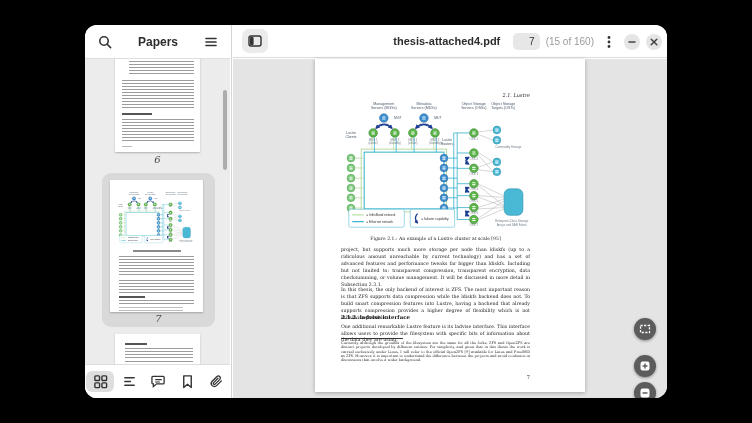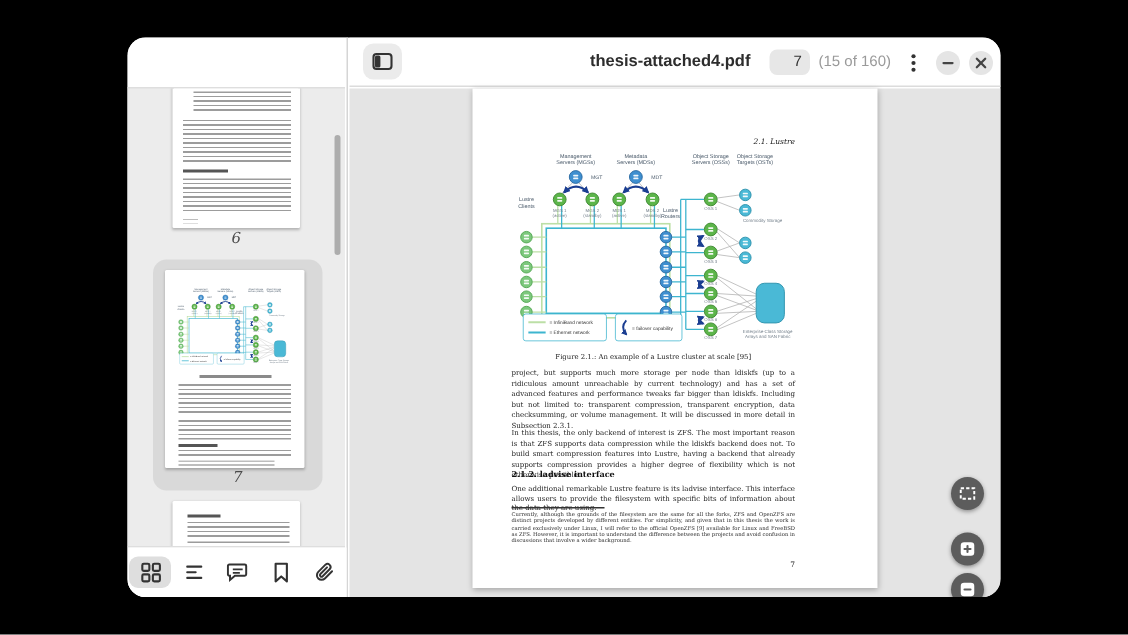--- a/index.html
+++ b/index.html
@@ -260,20 +260,38 @@
       <text x="57" y="272">= InfiniBand network</text>
       <text x="57" y="288">= Ethernet network</text>
       <text x="186" y="281">= failover capability</text>
     </g>
   </symbol>
 </svg>
 
 <div class="window">
 
   <aside class="sidebar">
+    <div class="sb-header">
+      <button class="icon-btn">
+        <svg width="16" height="16" viewBox="0 0 16 16">
+          <circle cx="7" cy="7" r="4.2" fill="none" stroke="#333" stroke-width="1.6"></circle>
+          <line x1="10.2" y1="10.2" x2="13.6" y2="13.6" stroke="#333" stroke-width="1.6" stroke-linecap="round"></line>
+        </svg>
+      </button>
+      <div class="sb-title">Papers</div>
+      <button class="icon-btn">
+        <svg width="16" height="16" viewBox="0 0 16 16">
+          <g stroke="#333" stroke-width="1.6" stroke-linecap="round">
+            <line x1="3" y1="4.5" x2="13" y2="4.5"></line>
+              <line x1="3" y1="8" x2="13" y2="8"></line>
+              <line x1="3" y1="11.5" x2="13" y2="11.5"></line>
+          </g>
+        </svg>
+      </button>
+    </div>
 
     <div class="thumb-area">
 
       <div class="mini-page p6">
         <div class="fl" style="left:14px;right:6px;top:30px;height:15px;"></div>
         <div class="fl" style="left:7px;right:6px;top:49px;height:28px;"></div>
         <div class="hb" style="left:7px;top:82px;width:30px;height:2px;"></div>
         <div class="fl" style="left:7px;right:6px;top:88px;height:23px;"></div>
         <div class="fl light" style="left:7px;width:10px;top:115px;height:3px;"></div>
       </div>

